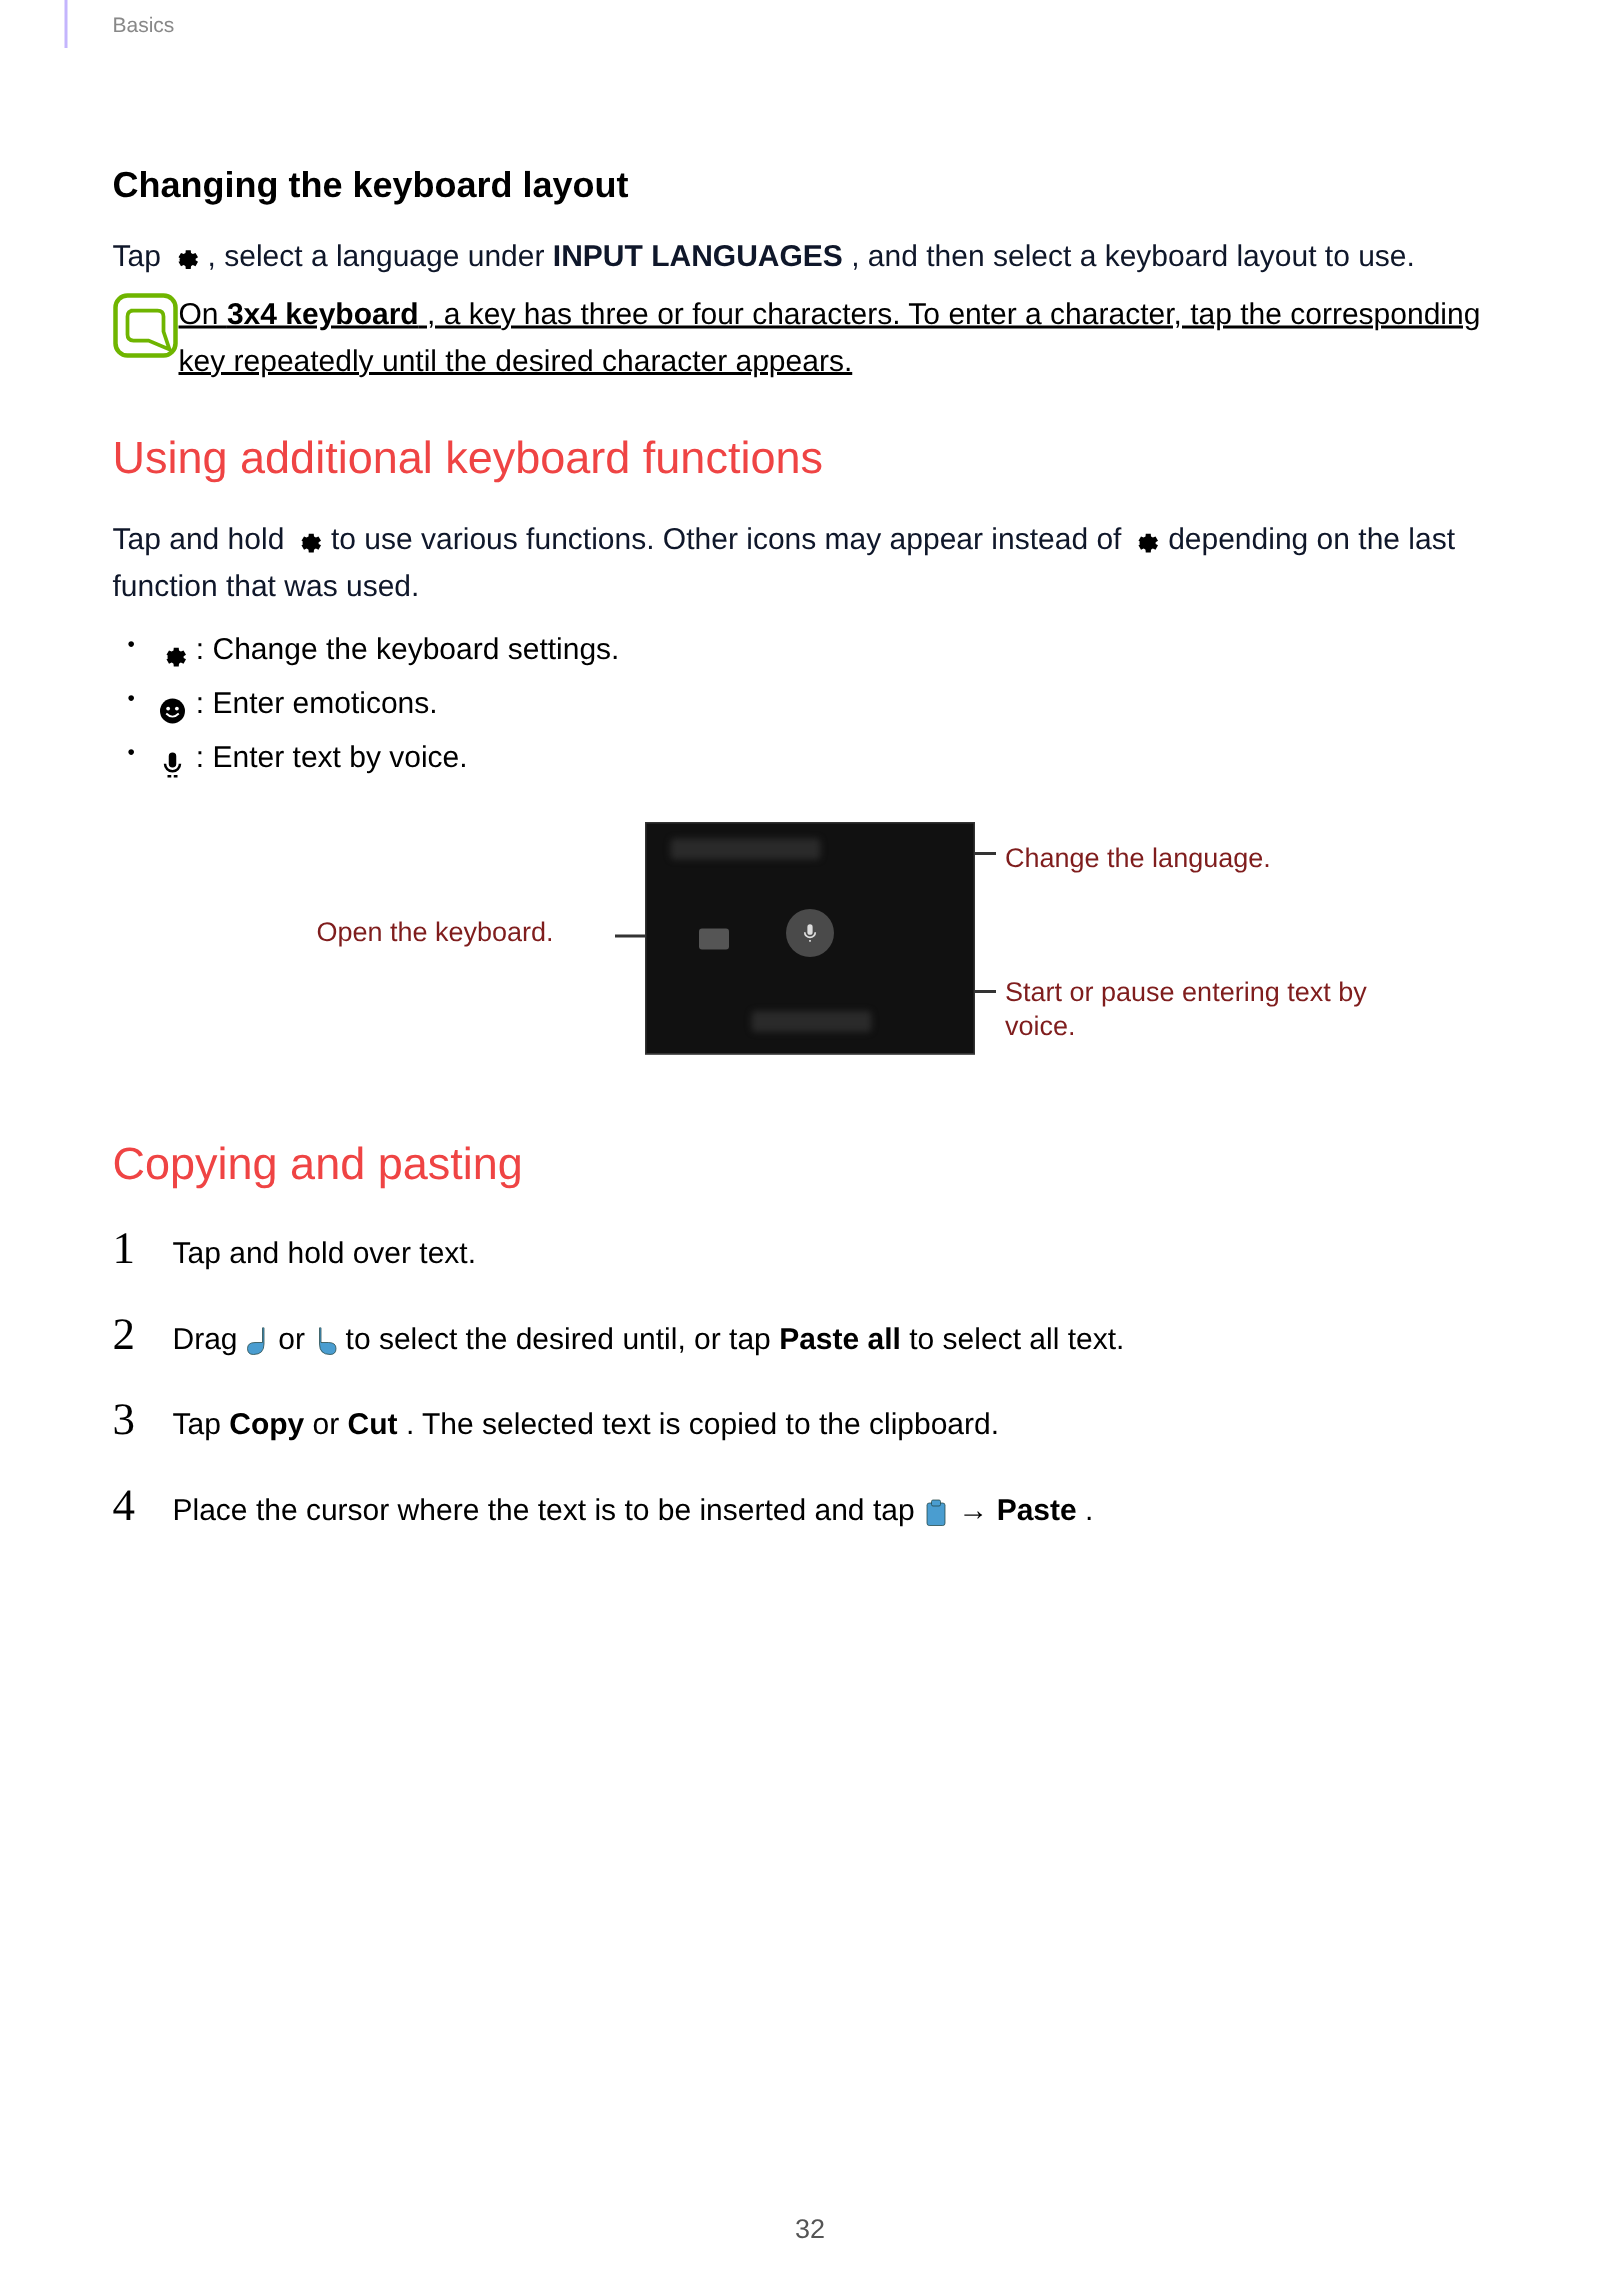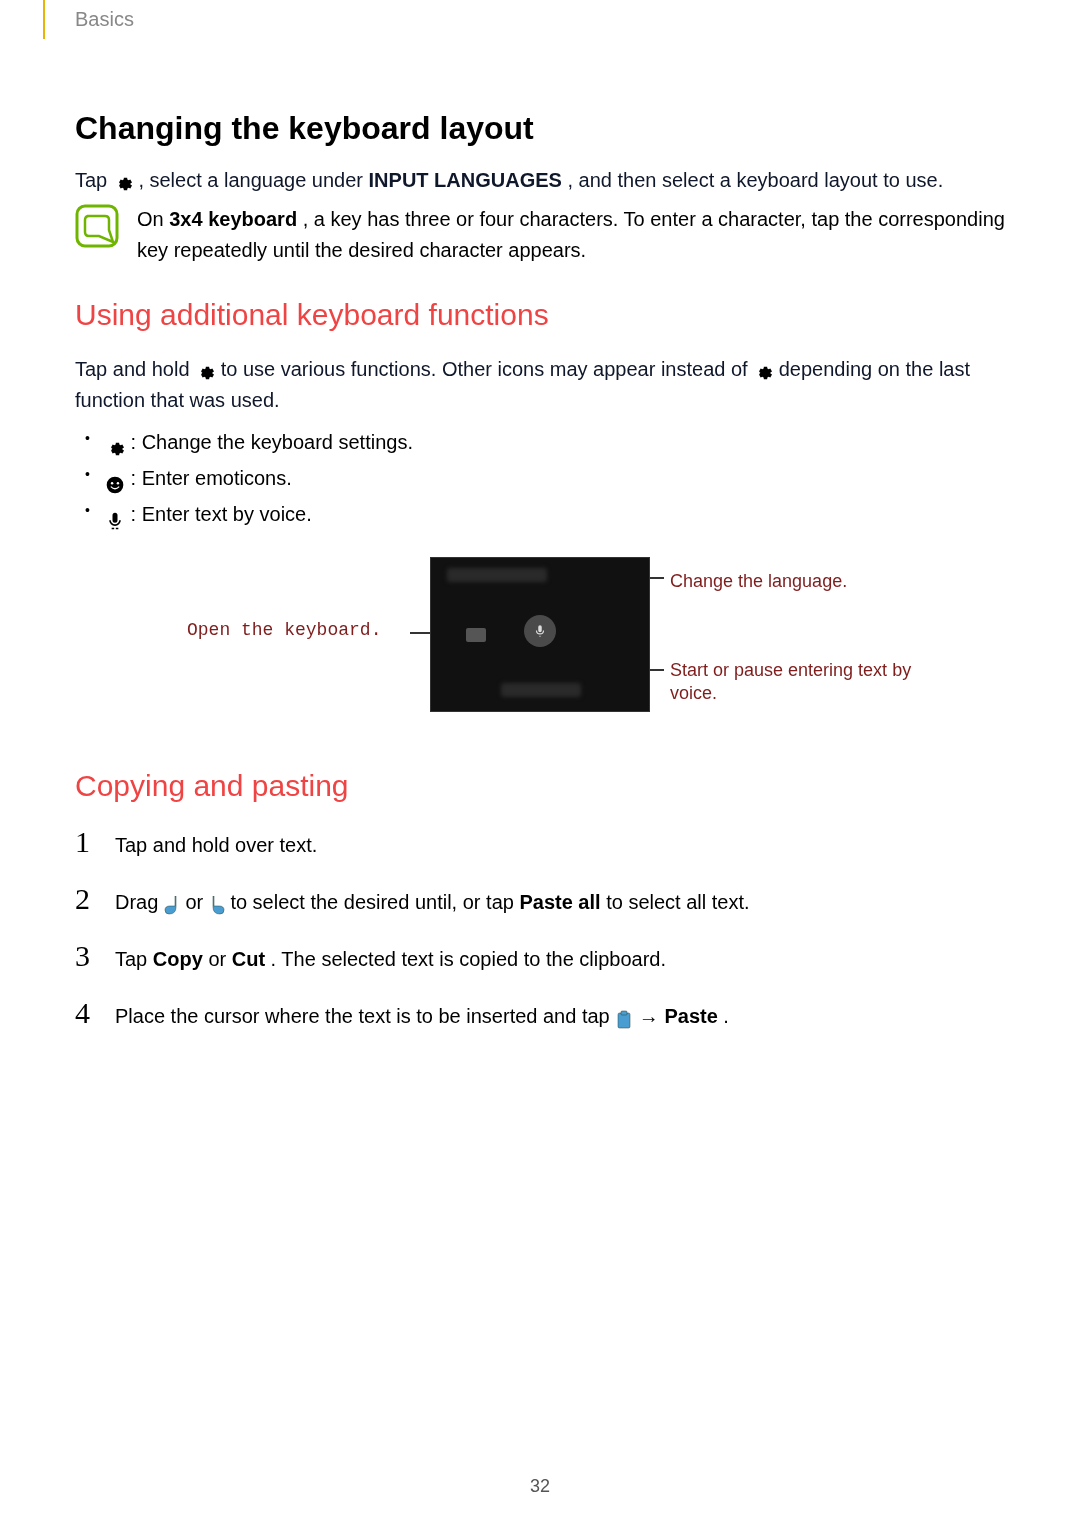--- a/index.html
+++ b/index.html
@@ -12,30 +12,30 @@
       background: #ffffff;
       width: 1080px;
       height: 1527px;
       position: relative;
       color: #000000;
     }
     .header-tab {
       position: absolute;
       top: 0;
       left: 43px;
-      border-left: 2px solid #eab308;
+      border-left: 2px solid #c4b5fd;
       padding: 8px 0 8px 30px;
-      font-size: 20px;
+      font-size: 14px;
       color: #888;
     }
     .content {
       padding: 110px 75px 0 75px;
     }
     .subsection-heading {
-      font-size: 32px;
+      font-size: 24px;
       font-weight: bold;
       color: #000000;
       margin-bottom: 18px;
     }
     .section-heading {
       font-size: 30px;
       font-weight: normal;
       color: #ef4444;
       margin-top: 32px;
       margin-bottom: 22px;
@@ -77,21 +77,21 @@
     }
     .clipboard-icon {
       display: inline-block;
       vertical-align: middle;
       width: 18px;
       height: 20px;
     }
     .note-box {
       display: flex;
       margin-top: 0;
-      gap: 18px;
+      text-decoration: underline;
     }
     .note-icon {
       flex-shrink: 0;
       width: 44px;
       height: 44px;
     }
     .note-text {
       flex: 1;
       font-size: 20px;
       line-height: 1.55;
@@ -170,25 +170,24 @@
       border-radius: 3px;
       filter: blur(2px);
     }
     .annotation {
       position: absolute;
       font-size: 18px;
       color: #7f1d1d;
       line-height: 1.3;
     }
     .annotation-left {
-      left: 112px;
+      left: 100px;
       top: 62px;
-      text-align: left;
+      text-align: center;
       width: 230px;
-      font-family: Liberation Mono, monospace;
     }
     .annotation-right-1 {
       left: 595px;
       top: 13px;
     }
     .annotation-right-2 {
       left: 595px;
       top: 102px;
       width: 250px;
     }

